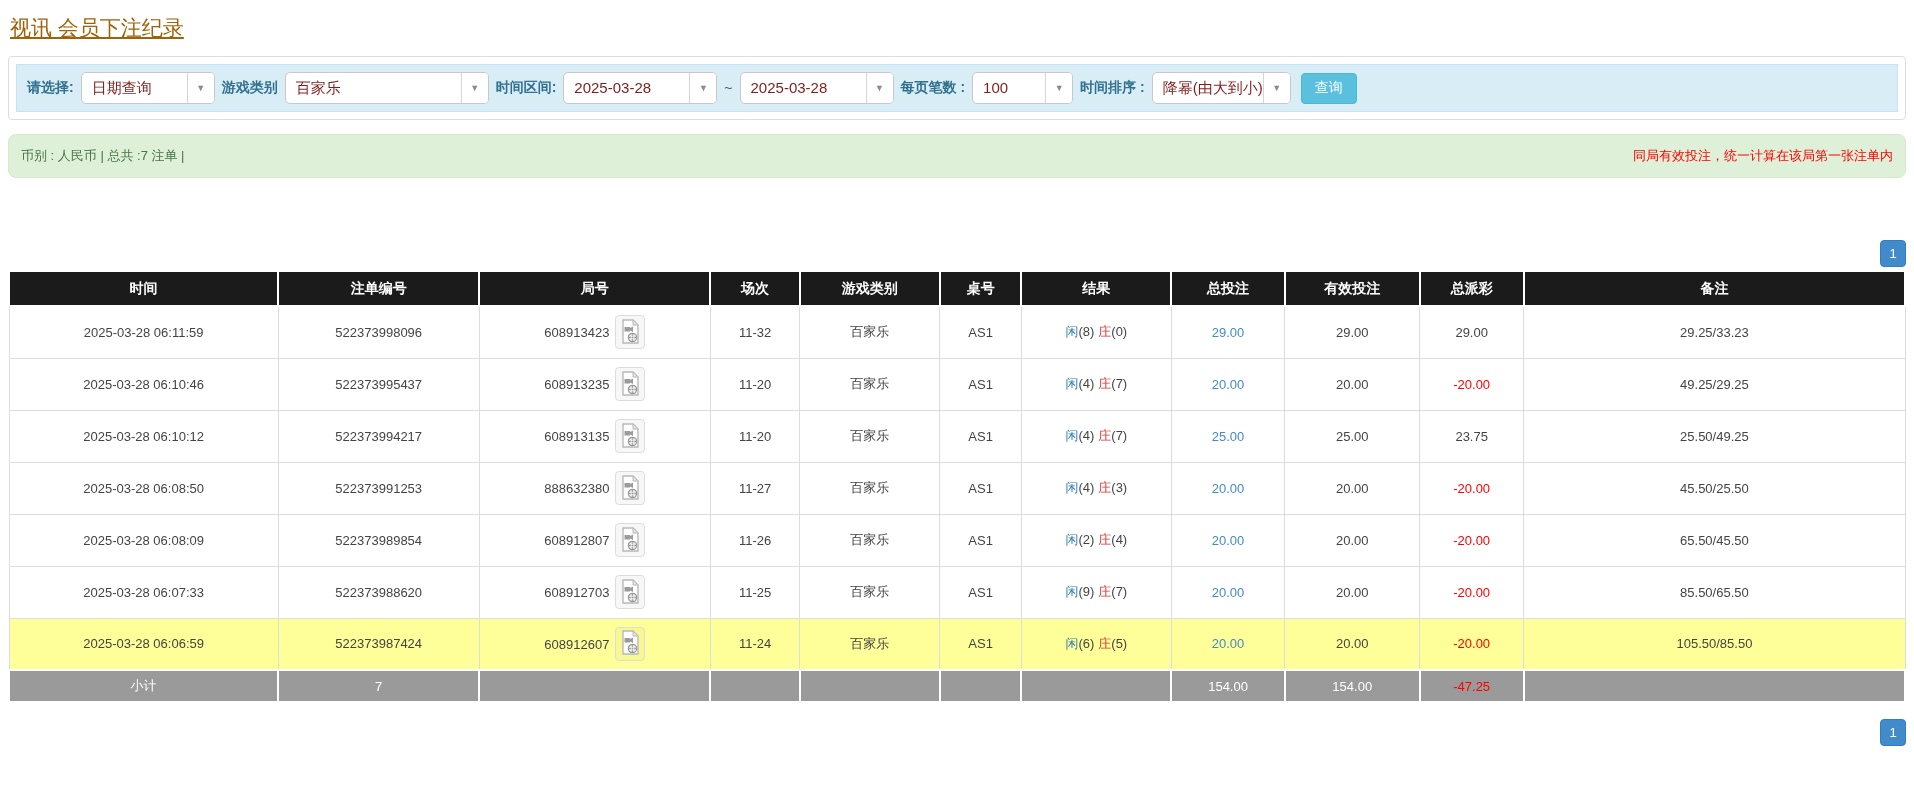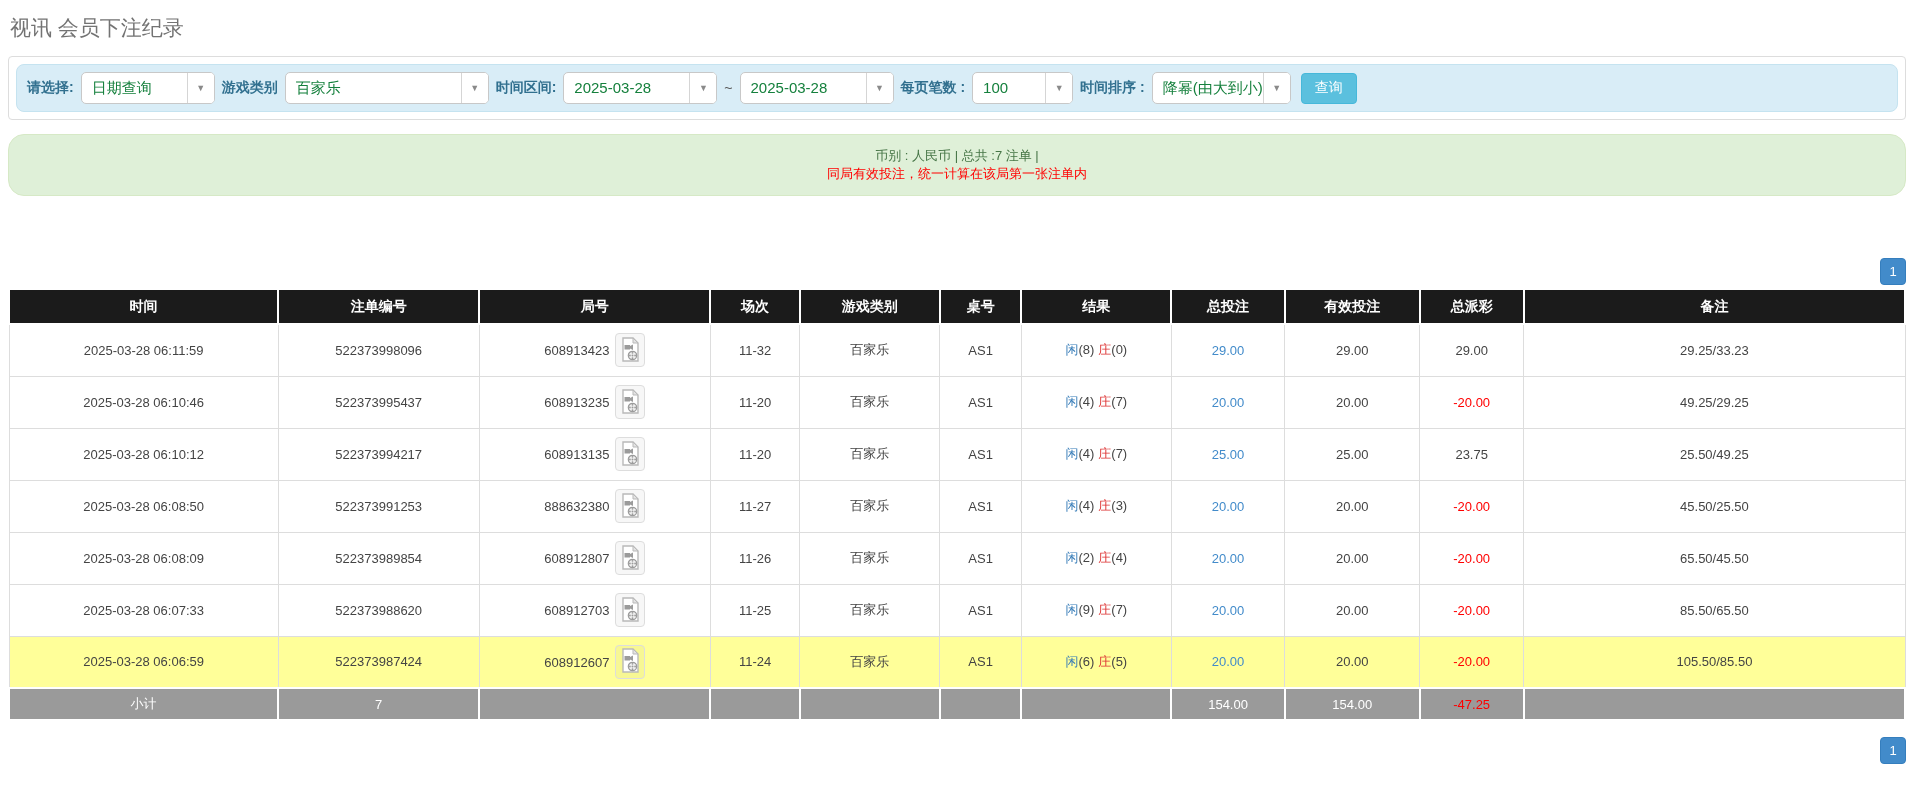--- a/index.html
+++ b/index.html
@@ -1,45 +1,45 @@
 <!DOCTYPE html>
 <html><head>
 <meta charset="utf-8">
 <style>
   * { box-sizing: border-box; margin: 0; padding: 0; }
   html,body { width: 1914px; height: 808px; background:#fff;
     font-family: "Liberation Sans", "DejaVu Sans", sans-serif; color:#333; }
 
   .page { padding: 6px 0 0 0; }
 
-  .page-title { font-size: 21px; color:#737373; padding: 8px 10px 14px 10px; }
+  .page-title { font-size: 21px; color:#a16207; padding: 8px 10px 14px 10px; text-decoration: underline; }
 
   
   .panel-outer { margin: 0 8px; border:1px solid #ddd; border-radius:4px; padding:7px; background:#fff; }
-  .filter-bar { background:#d9edf7; border:1px solid #c5e3f0; border-radius:8px;
+  .filter-bar { background:#d9edf7; border:1px solid #c5e3f0; border-radius:0;
     display:flex; align-items:center; gap:7px; padding:8px 10px; height:48px; }
   .filter-label { font-size:14px; font-weight:bold; color:#31708f; white-space:nowrap; }
   .combo { display:inline-flex; align-items:stretch; background:#fff; border:1px solid #c8c8c8;
     border-radius:5px; overflow:hidden; height:32px; }
-  .combo-text { font-size:15px; color:#15803d; line-height:30px; padding:0 10px; white-space:nowrap; overflow:hidden; }
+  .combo-text { font-size:15px; color:#7f1d1d; line-height:30px; padding:0 10px; white-space:nowrap; overflow:hidden; }
   .combo-arrow { width:27px; border-left:1px solid #d5d5d5; display:flex; align-items:center;
     justify-content:center; color:#8a8a8a; font-size:9px; background:#fff; cursor:pointer; }
   .w-select .combo-text { width:105px; }
   .w-game   .combo-text { width:175px; }
   .w-date   .combo-text { width:125px; }
   .w-size   .combo-text { width:72px; }
   .w-sort   .combo-text { width:110px; }
   .tilde { font-size:14px; color:#555; }
   .btn-query { background:#5bc0de; color:#fff; border:1px solid #46b8da; border-radius:4px;
     font-size:14px; padding:0 13px; height:31px; cursor:pointer; margin-left:3px;
     font-family: inherit; }
 
   
-  .summary-bar { margin:14px 8px 0 8px; background:#dff0d8; border:1px solid #d6e9c6; border-radius:16px;
-    display:flex; align-items:center; justify-content:space-between; padding:12px 12px; font-size:13px;flex-direction:column; }
+  .summary-bar { margin:14px 8px 0 8px; background:#dff0d8; border:1px solid #d6e9c6; border-radius:8px;
+    display:flex; align-items:center; justify-content:space-between; padding:12px 12px; font-size:13px; }
   .summary-left { color:#467546; }
   .summary-right { color:#ff0000; }
 
   
   .pager-row { margin:0 8px; text-align:right; }
   .pager-top { margin-top:62px; margin-bottom:3px; }
   .pager-bottom { margin-top:16px; }
   .page-btn { display:inline-flex; align-items:center; justify-content:center;
     width:26px; height:27px; background:#428bca; border:1px solid #357ebd; border-radius:4px;
     color:#fff; font-size:13px; cursor:pointer; }

